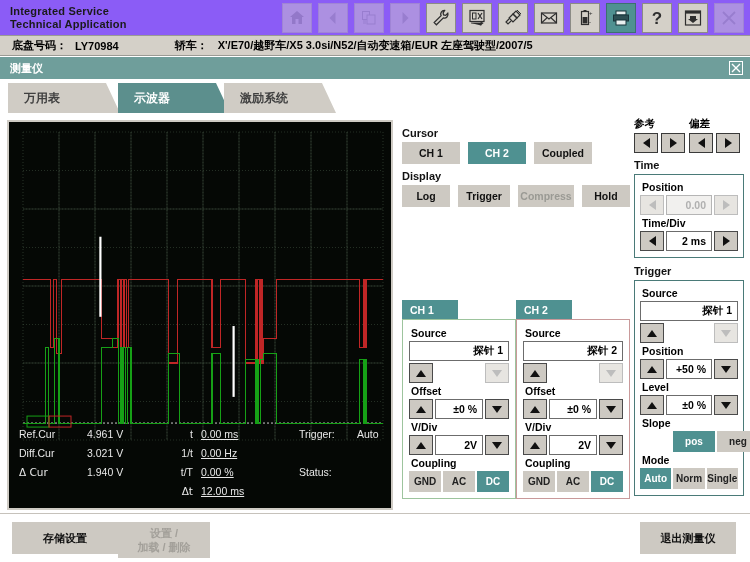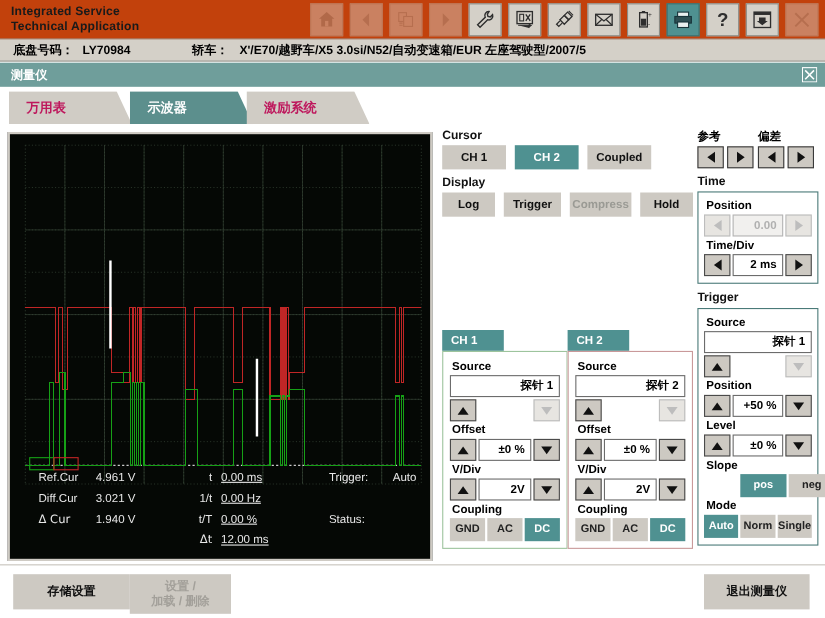--- a/index.html
+++ b/index.html
@@ -10,21 +10,21 @@
     background: #ffffff;
     font-family: "Liberation Sans", sans-serif;
     font-size: 11px;
     color: #000;
   }
   #app { position: relative; width: 750px; height: 562px; background: #ffffff; }
 
   
   .topbar {
     position: absolute; left: 0; top: 0; width: 750px; height: 36px;
-    background: #c2410c;
+    background: #8b5cf6;
     border-bottom: 1px solid #9a9a94;
     display: flex; align-items: center;
   }
   .app-title {
     margin-left: 10px; font-size: 11px; font-weight: bold; line-height: 13px;
     letter-spacing: 0.2px; color: #1a1a1a; white-space: pre-line;
   }
   .tool-strip {
     position: absolute; right: 0; top: 0; height: 36px;
     display: flex; align-items: center; gap: 6px; padding-right: 6px;
@@ -65,21 +65,21 @@
   
   .tabstrip {
     position: absolute; left: 0; top: 79px; width: 750px; height: 34px;
     background: #ffffff;
   }
   .tab {
     position: absolute; top: 4px; height: 30px;
     background: #d0ccc5;
     display: flex; align-items: center;
     padding-left: 16px;
-    font-size: 12px; font-weight: bold; color: #be185d;
+    font-size: 12px; font-weight: bold; color: #404040;
     clip-path: polygon(0 0, calc(100% - 14px) 0, 100% 100%, 0 100%);
   }
   .tab.sel { background: #5c8f8d; color: #ffffff; }
 
   
   .content {
     position: absolute; left: 0; top: 113px; width: 750px; height: 400px;
     background: #ffffff;
   }
 
@@ -87,30 +87,30 @@
   .scope-outer {
     position: absolute; left: 7px; top: 7px; width: 386px; height: 390px;
     background: #050805; border: 2px solid #cfcbc4;
   }
   .scope-grid { position: absolute; left: 0; top: 0; width: 100%; height: 100%; }
   .scope-readout {
     position: absolute; left: 0; bottom: 4px; width: 100%;
     color: #e8e8e8; font-size: 10.5px; font-family: "Liberation Sans", sans-serif;
   }
   .ro-row { position: relative; height: 19px; }
-  .ro-a { position: absolute; left: 26px; }
+  .ro-a { position: absolute; left: 10px; }
   .ro-b { position: absolute; left: 78px; }
   .ro-c { position: absolute; left: 160px; text-align: right; width: 24px; }
   .ro-d { position: absolute; left: 192px; text-decoration: underline; }
   .ro-e { position: absolute; left: 290px; }
   .ro-f { position: absolute; left: 348px; }
   .delta-sym { font-family: "DejaVu Sans", sans-serif; }
 
   
-  .cursor-panel { position: absolute; left: 402px; top: 4px; width: 228px; }
+  .cursor-panel { position: absolute; left: 402px; top: 14px; width: 228px; }
   .grp-label { font-size: 11px; font-weight: bold; margin-bottom: 3px; color: #111; }
   .btn-row { display: flex; gap: 8px; margin-bottom: 6px; }
   .gbtn {
     background: #cdc9c2; border: none; height: 22px;
     font-size: 10.5px; font-weight: bold; color: #111;
     display: flex; align-items: center; justify-content: center;
     font-family: "Liberation Sans", sans-serif;
   }
   .gbtn.sel { background: #4f9191; color: #ffffff; }
   .gbtn.dis { color: #9a9a94; }

